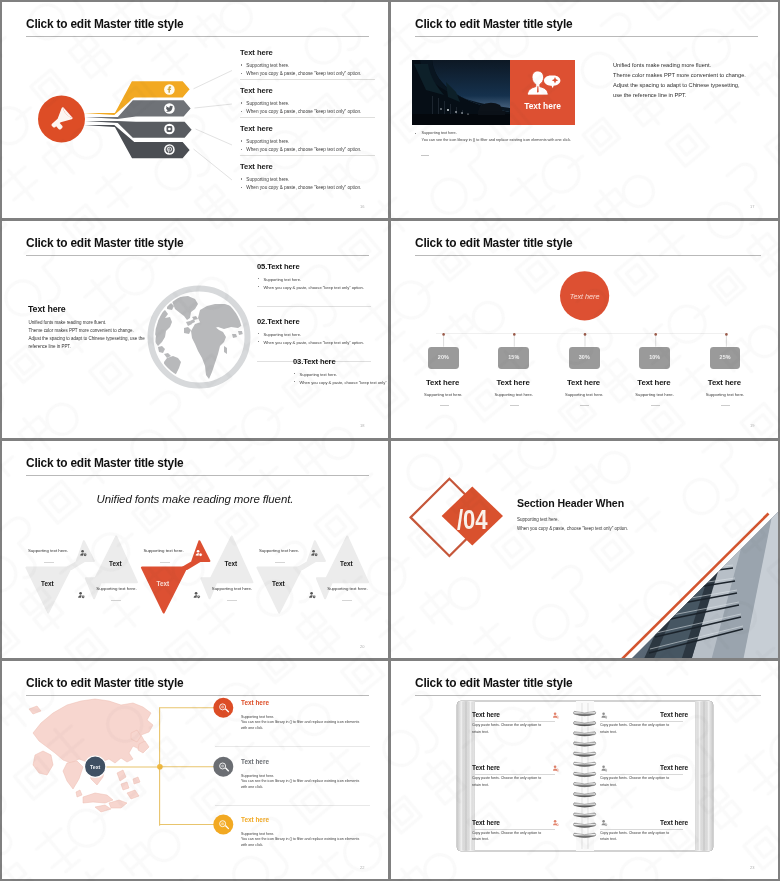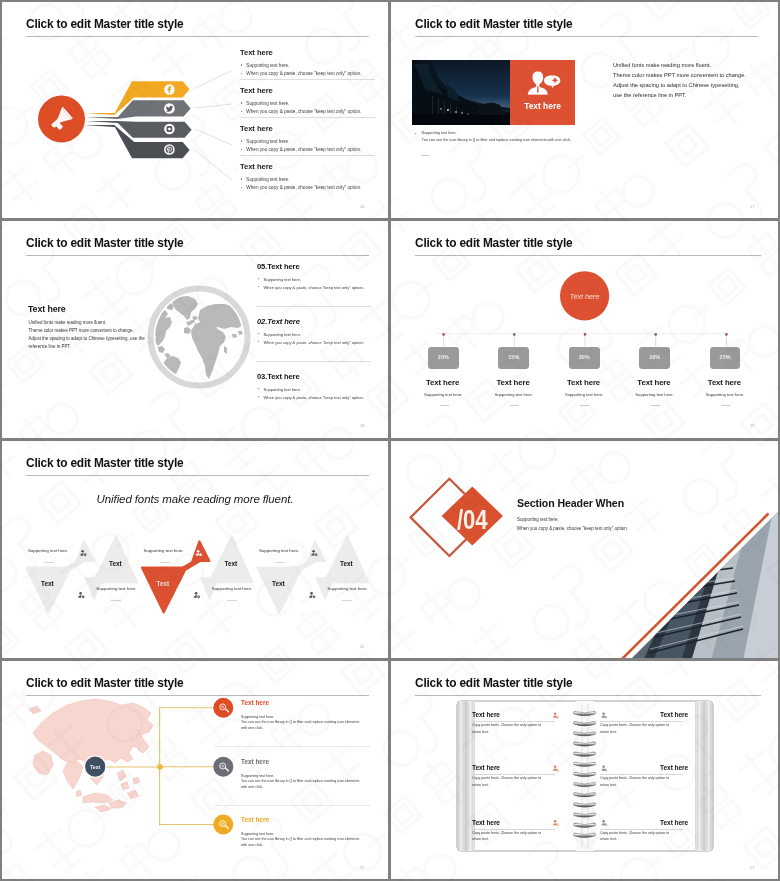--- a/index.html
+++ b/index.html
@@ -268,27 +268,27 @@
         <div>Adjust the spacing to adapt to Chinese typesetting, use the</div>
         <div>reference line in PPT.</div>
       </div>
     <div class="s3list">
         <div class="s3item" style="top: 41px;">
           <div class="s3ih">05.Text here</div>
           <div class="s3b">Supporting text here.</div>
           <div class="s3b">When you copy &amp; paste, choose "keep text only" option.</div>
         </div>
         <div class="s3rule" style="top: 85px;"></div>
-        <div class="s3item" style="top: 96px; font-style: italic;">
+        <div class="s3item" style="top: 96px;">
           <div class="s3ih">02.Text here</div>
           <div class="s3b">Supporting text here.</div>
           <div class="s3b">When you copy &amp; paste, choose "keep text only" option.</div>
         </div>
         <div class="s3rule" style="top: 140px;"></div>
-        <div class="s3item" style="top: 151px;">
+        <div class="s3item" style="top: 136px; margin-left: 36px;">
           <div class="s3ih">03.Text here</div>
           <div class="s3b">Supporting text here.</div>
           <div class="s3b">When you copy &amp; paste, choose "keep text only" option.</div>
         </div>
       </div>
     <div class="pgnum" style="left:358px;top:202px">18</div>
   </div>
   <div class="slide r1 c1">
     <div class="title">Click to edit Master title style</div>
     <div class="titlerule" style="width:346px"></div>

